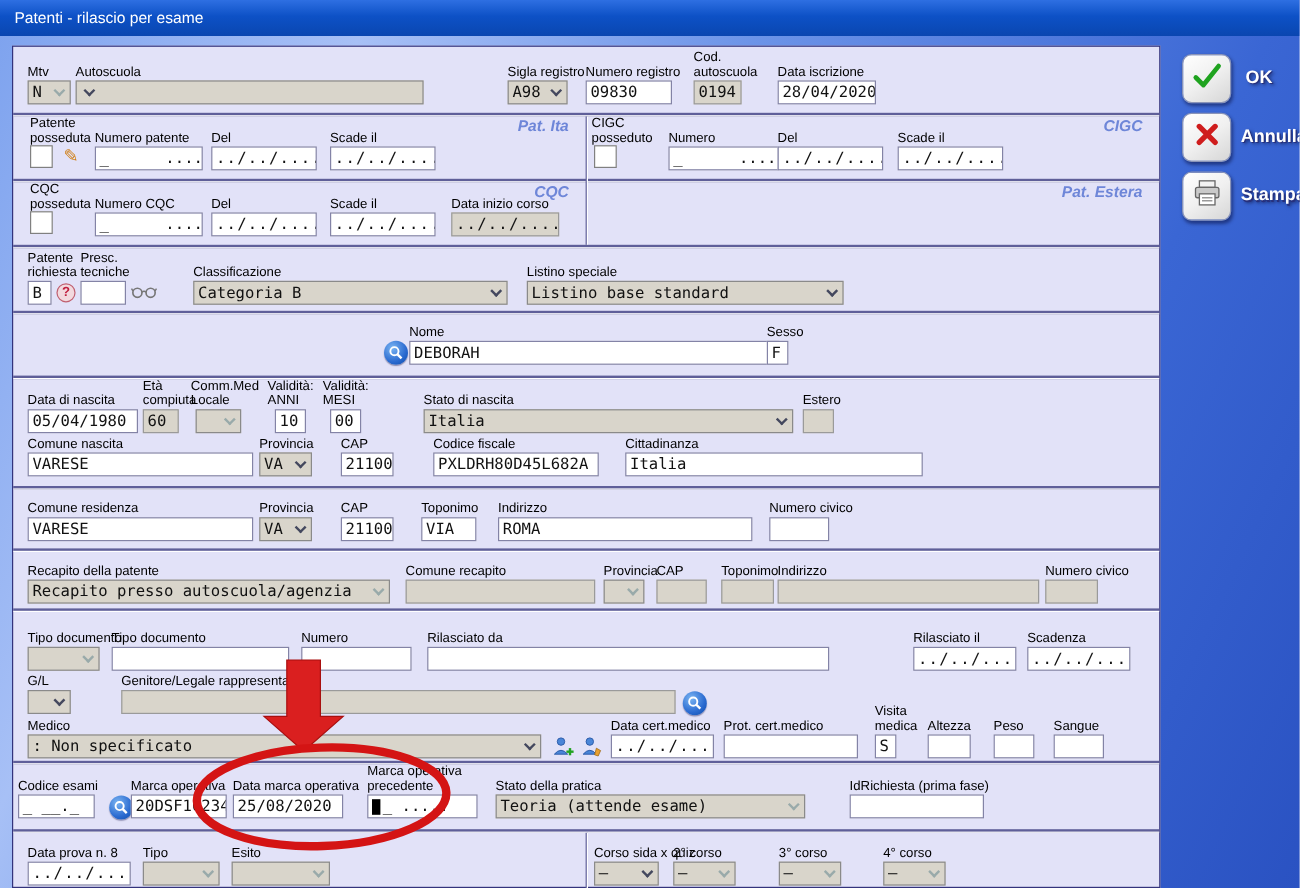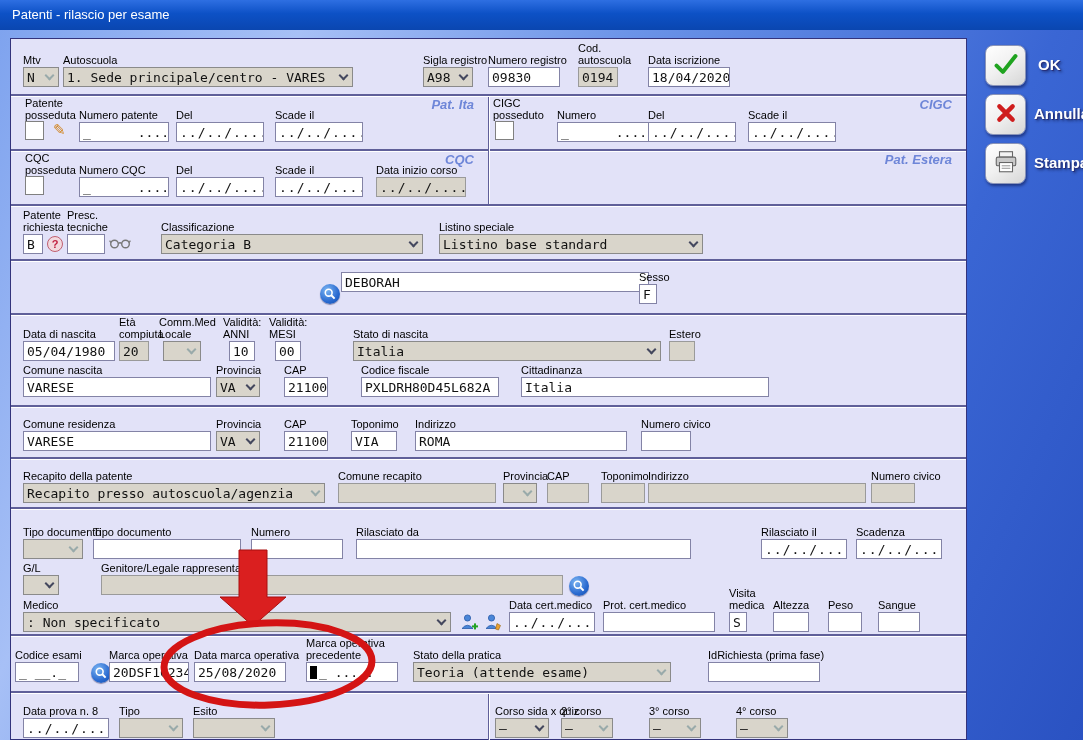--- a/index.html
+++ b/index.html
@@ -62,38 +62,38 @@
   <div class="hr" style="top:652px"></div>
   <div class="vr" style="left:477px;top:58px;height:107px"></div>
   <div class="vr" style="left:477px;top:655px;height:47px"></div>
 
   <div class="fg" style="left:12px;top:15px">
     <span class="lbl">Mtv</span>
     <span class="combo dis" style="width:36px"><span class="val">N</span><i class="chev"></i></span>
   </div>
   <div class="fg" style="left:52px;top:15px">
     <span class="lbl">Autoscuola</span>
-    <span class="combo" style="width:290px"><span class="val">1. Sede principale/centro - VARES</span><i class="chev"></i></span>
+    <span class="combo" style="width:290px"><i class="chev"></i></span>
   </div>
   <div class="fg" style="left:412px;top:15px">
     <span class="lbl">Sigla registro</span>
     <span class="combo" style="width:50px"><span class="val">A98</span><i class="chev"></i></span>
   </div>
   <div class="fg" style="left:477px;top:15px">
     <span class="lbl">Numero registro</span>
     <span class="box" style="width:72px"><span class="val">09830</span></span>
   </div>
   <div class="fg" style="left:567px;top:3px">
     <span class="lbl">Cod.</span>
     <span class="lbl">autoscuola</span>
     <span class="box dis" style="width:40px"><span class="val">0194</span></span>
   </div>
   <div class="fg" style="left:637px;top:15px">
     <span class="lbl">Data iscrizione</span>
-    <span class="box" style="width:82px"><span class="val">18/04/2020</span></span>
+    <span class="box" style="width:82px"><span class="val">28/04/2020</span></span>
   </div>
 
   <div class="fg" style="left:14px;top:58px">
     <span class="lbl">Patente</span>
     <span class="lbl">posseduta</span>
   </div>
   <span class="cb" style="left:14px;top:82px"></span>
   <span class="pic pencil" style="left:42px;top:82px">✎</span>
   <div class="fg" style="left:68px;top:70px">
     <span class="lbl">Numero patente</span>
@@ -181,35 +181,36 @@
 
   <div class="fg" style="left:12px;top:232px">
   </div>
   <span class="search" style="left:309px;top:245px">
       <svg width="16" height="16" viewBox="0 0 16 16">
         <circle cx="6.7" cy="6.7" r="3.4" fill="none" stroke="#fff" stroke-width="1.6"></circle>
         <line x1="9.3" y1="9.3" x2="12.6" y2="12.6" stroke="#fff" stroke-width="2"></line>
       </svg>
     </span>
   <div class="fg" style="left:330px;top:232px">
+    <span class="lbl">Nome</span>
     <span class="box" style="width:308px"><span class="val">DEBORAH</span></span>
   </div>
   <div class="fg" style="left:628px;top:232px">
     <span class="lbl">Sesso</span>
     <span class="box" style="width:18px"><span class="val">F</span></span>
   </div>
 
   <div class="fg" style="left:12px;top:289px">
     <span class="lbl">Data di nascita</span>
     <span class="box" style="width:92px"><span class="val">05/04/1980</span></span>
   </div>
   <div class="fg" style="left:108px;top:277px">
     <span class="lbl">Età</span>
     <span class="lbl">compiuta</span>
-    <span class="box dis" style="width:30px"><span class="val">20</span></span>
+    <span class="box dis" style="width:30px"><span class="val">60</span></span>
   </div>
   <div class="fg" style="left:148px;top:277px">
     <span class="lbl">Comm.Med</span>
     <span class="lbl">Locale</span>
     <span class="combo dis" style="width:38px;margin-left:4px"><span class="val"></span><i class="chev"></i></span>
   </div>
   <div class="fg" style="left:212px;top:277px">
     <span class="lbl">Validità:</span>
     <span class="lbl">ANNI</span>
     <span class="box" style="width:26px;margin-left:6px"><span class="val">10</span></span>

